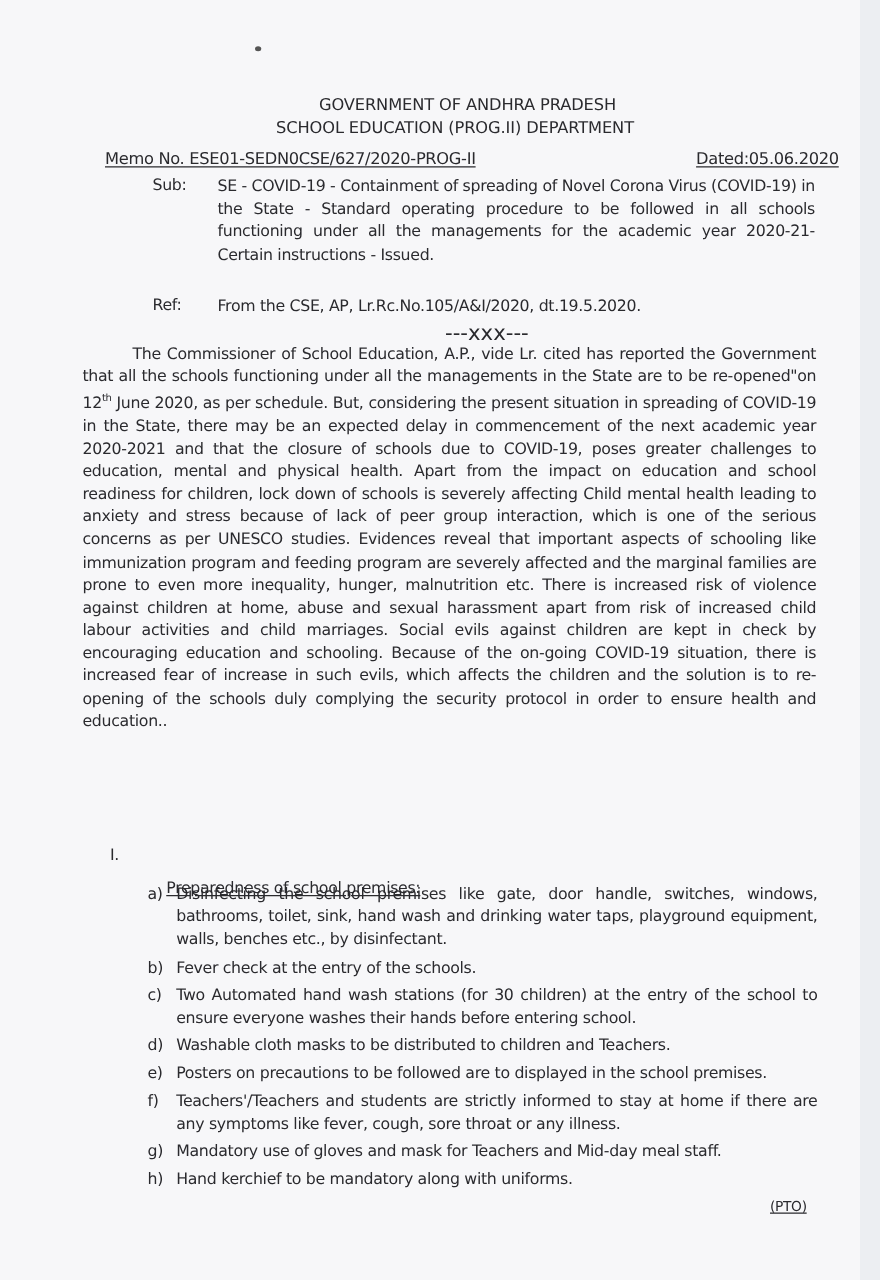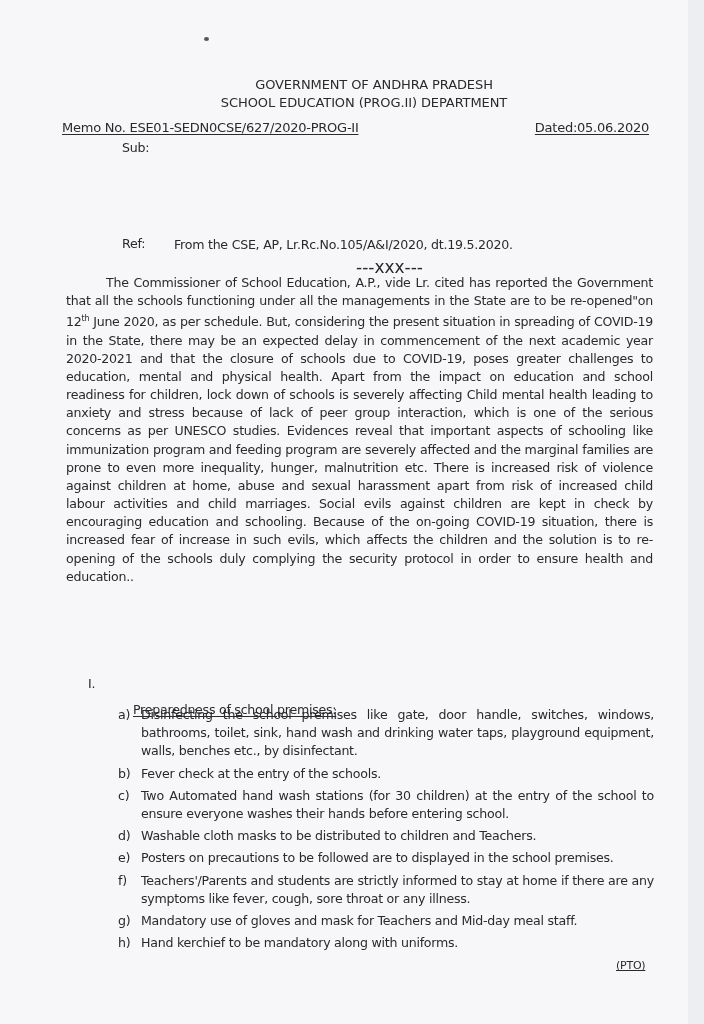--- a/index.html
+++ b/index.html
@@ -46,21 +46,21 @@
     text-align: center;
     font-size: 13px;
     letter-spacing: -0.1px;
   }
   .h1 { top: 77px; left: 22px; }
   .h2 { top: 95px; left: 12px; }
 
   .memo-row {
     position: absolute;
     top: 120px;
-    left: 62px;
+    left: 84px;
     width: 587px;
     display: flex;
     justify-content: space-between;
     font-size: 13px;
   }
   .memo-row span {
     text-decoration: underline;
     text-underline-offset: 2px;
   }
 
@@ -160,20 +160,21 @@
   <div class="header-line h1">GOVERNMENT OF ANDHRA PRADESH</div>
   <div class="header-line h2">SCHOOL EDUCATION (PROG.II) DEPARTMENT</div>
 
   <div class="memo-row">
     <span>Memo No. ESE01-SEDN0CSE/627/2020-PROG-II</span>
     <span>Dated:05.06.2020</span>
   </div>
 
   <div class="sub-block">
     <div class="label">Sub:</div>
+    <div class="sub-text">SE - COVID-19 - Containment of spreading of Novel Corona Virus (COVID-19) in the State - Standard operating procedure to be followed in all schools functioning under all the managements for the academic year 2020-21- Certain instructions - Issued.</div>
   </div>
 
   <div class="ref-block">
     <div class="label">Ref:</div>
     <div class="sub-text">From the CSE, AP, Lr.Rc.No.105/A&amp;I/2020, dt.19.5.2020.</div>
   </div>
 
   <div class="separator">---xxx---</div>
 
   <div class="para para1"><span>The Commissioner of School Education, A.P., vide Lr. cited has reported the Government that all the schools functioning under all the managements in the State are to be re-opened"on 12</span><sup style="font-size:8px;">th</sup><span> June 2020, as per schedule. But, considering the present situation in spreading of COVID-19 in the State, there may be an expected delay in commencement of the next academic year 2020-2021 and that the closure of schools due to COVID-19, poses greater challenges to education, mental and physical health. Apart from the impact on education and school readiness for children, lock down of schools is severely affecting Child mental health leading to anxiety and stress because of lack of peer group interaction, which is one of the serious concerns as per UNESCO studies. Evidences reveal that important aspects of schooling like immunization program and feeding program are severely affected and the marginal families are prone to even more inequality, hunger, malnutrition etc. There is increased risk of violence against children at home, abuse and sexual harassment apart from risk of increased child labour activities and child marriages. Social evils against children are kept in check by encouraging education and schooling. Because of the on-going COVID-19 situation, there is increased fear of increase in such evils, which affects the children and the solution is to re-opening of the schools duly complying the security protocol in order to ensure health and education..</span></div>
@@ -200,21 +201,21 @@
     <li>
         <span class="letter">d)</span>
         <span class="text">Washable cloth masks to be distributed to children and Teachers.</span>
       </li>
     <li>
         <span class="letter">e)</span>
         <span class="text">Posters on precautions to be followed are to displayed in the school premises.</span>
       </li>
     <li>
         <span class="letter">f)</span>
-        <span class="text">Teachers'/Parents and students are strictly informed to stay at home if there are any symptoms like fever, cough, sore throat or any illness.</span>
+        <span class="text">Teachers'/Teachers and students are strictly informed to stay at home if there are any symptoms like fever, cough, sore throat or any illness.</span>
       </li>
     <li>
         <span class="letter">g)</span>
         <span class="text">Mandatory use of gloves and mask for Teachers and Mid-day meal staff.</span>
       </li>
     <li>
         <span class="letter">h)</span>
         <span class="text">Hand kerchief to be mandatory along with uniforms.</span>
       </li>
   </ul>

